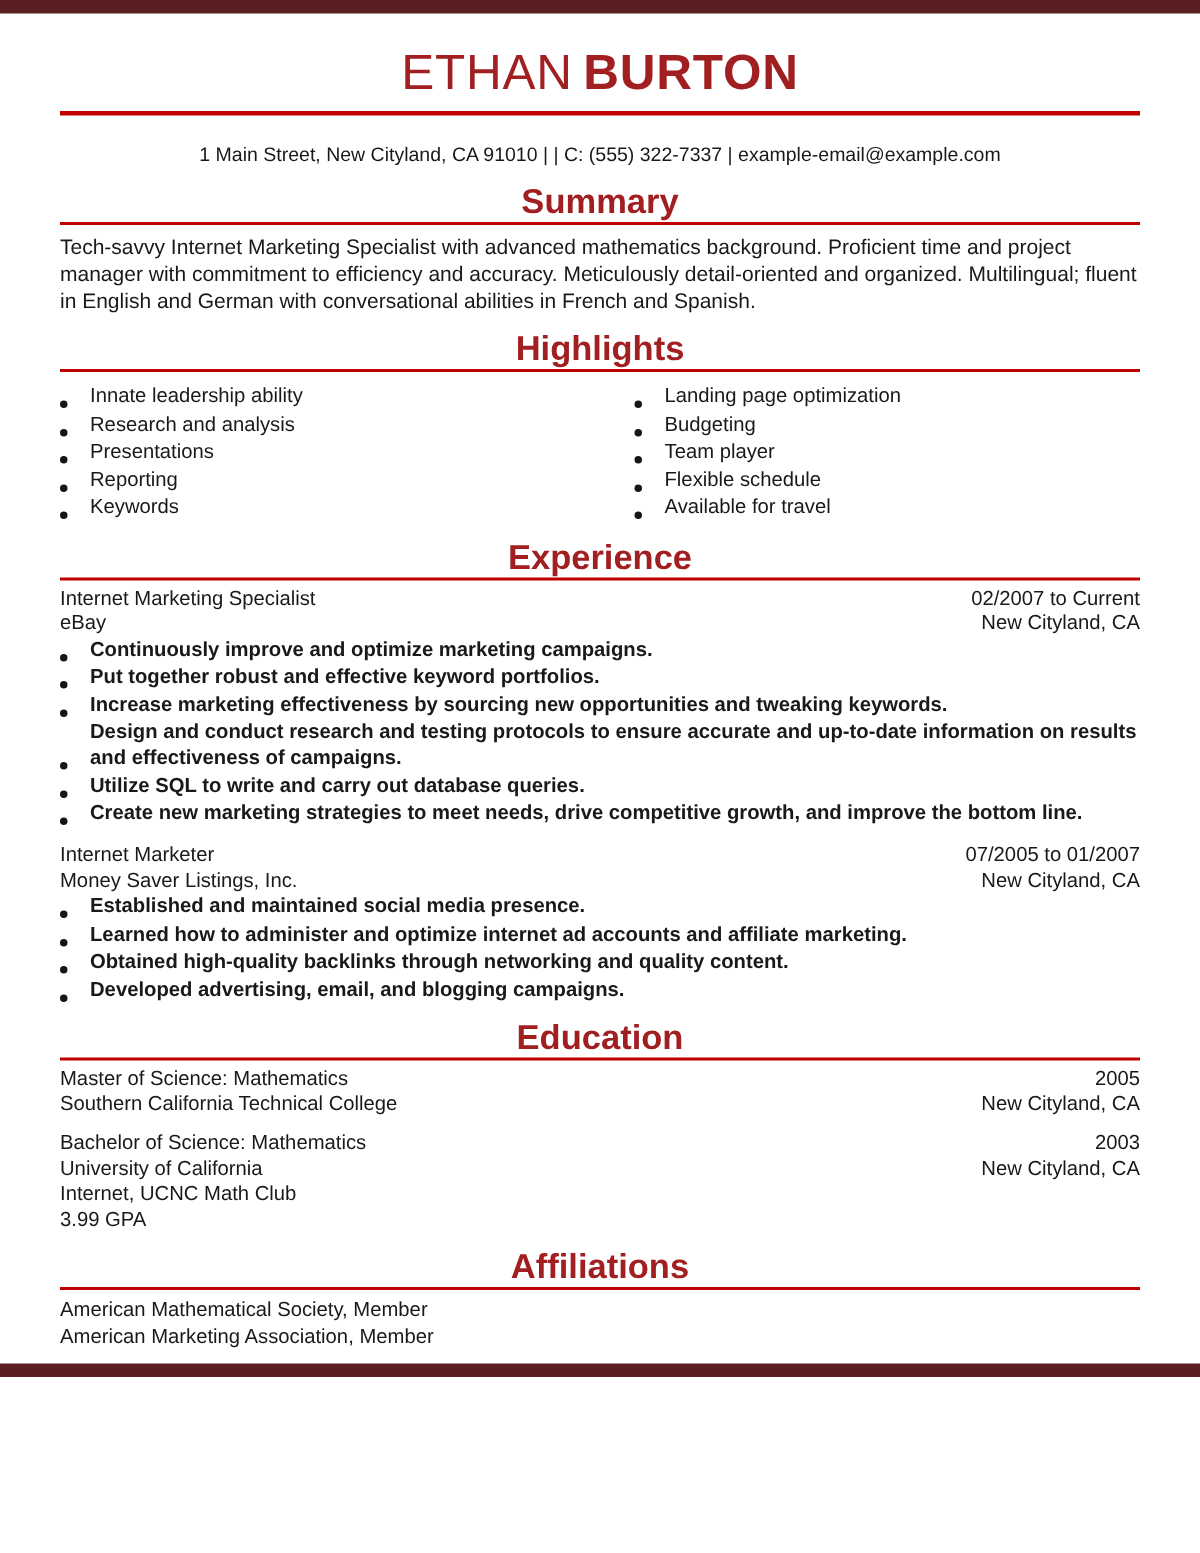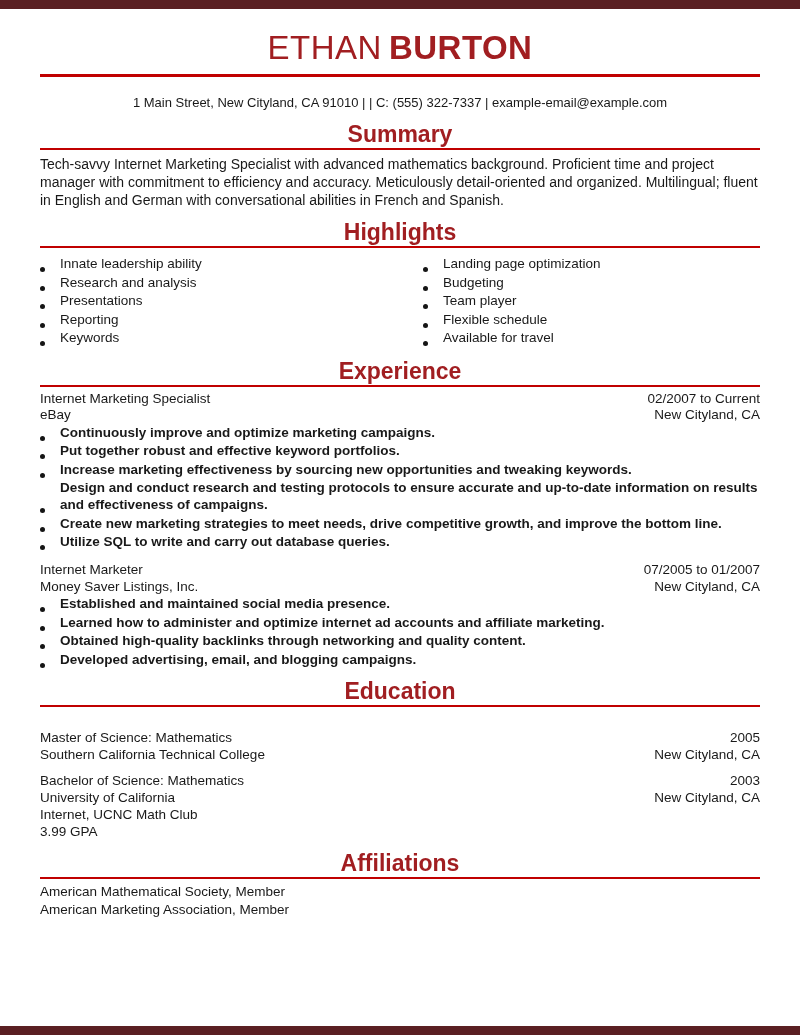--- a/index.html
+++ b/index.html
@@ -4,21 +4,21 @@
 <style>
   :root{
     --accent:#A11E21;
     --rule:#C00000;
     --bar:#5A1F22;
     --ink:#191919;
   }
   html,body{margin:0;padding:0;background:#ffffff;}
   .page{
     position:relative;
-    width:800px;height:1035px;
+    width:800px;height:918px;
     background:#ffffff;
     font-family:"Liberation Sans", sans-serif;
     color:var(--ink);
     overflow:hidden;
     box-sizing:border-box;
   }
   .bar{position:absolute;left:0;width:800px;height:9px;background:var(--bar);}
   .bar.top{top:0;}
   .bar.bottom{bottom:0;}
 
@@ -57,21 +57,21 @@
   .hl-col.right{flex:1;}
 
   .jobs{margin-top:4px;}
   .job + .job{margin-top:12px;}
   .row{display:flex;justify-content:space-between;line-height:16.5px;}
   .row .l{text-align:left;}
   .row .r{text-align:right;white-space:nowrap;}
   .row.bold, .bold{font-weight:400;}
   .job-bullets{margin:3px 0 0;padding-left:32px;font-weight:bold;}
 
-  .edus{margin-top:22px;}
+  .edus{margin-top:3px;}
   .edu + .edu{margin-top:9px;}
   .edu .row{line-height:17px;}
   .edu-extra{line-height:17px;}
 
   .aff-list{margin-top:4px;}
   .aff-line{line-height:18px;}
 </style>
 </head>
 <body>
 
@@ -181,26 +181,26 @@
                 <span class="txt">Increase marketing effectiveness by sourcing new opportunities and tweaking keywords.</span>
               </li>
 
                 <li class="blt-item">
                 <span class="blt"></span>
                 <span class="txt">Design and conduct research and testing protocols to ensure accurate and up-to-date information on results and effectiveness of campaigns.</span>
               </li>
 
                 <li class="blt-item">
                 <span class="blt"></span>
+                <span class="txt">Utilize SQL to write and carry out database queries.</span>
+              </li>
+
+                <li class="blt-item">
+                <span class="blt"></span>
                 <span class="txt">Create new marketing strategies to meet needs, drive competitive growth, and improve the bottom line.</span>
-              </li>
-
-                <li class="blt-item">
-                <span class="blt"></span>
-                <span class="txt">Utilize SQL to write and carry out database queries.</span>
               </li>
               </ul>
           </div>
 
           <div class="job">
             <div class="row bold">
               <span class="l">Internet Marketer</span>
               <span class="r">07/2005 to 01/2007</span>
             </div>
             <div class="row bold">

